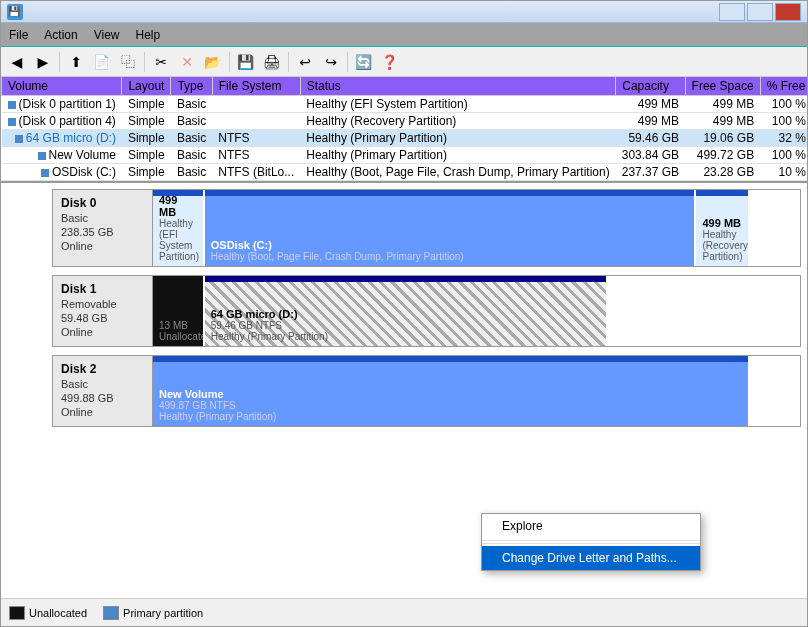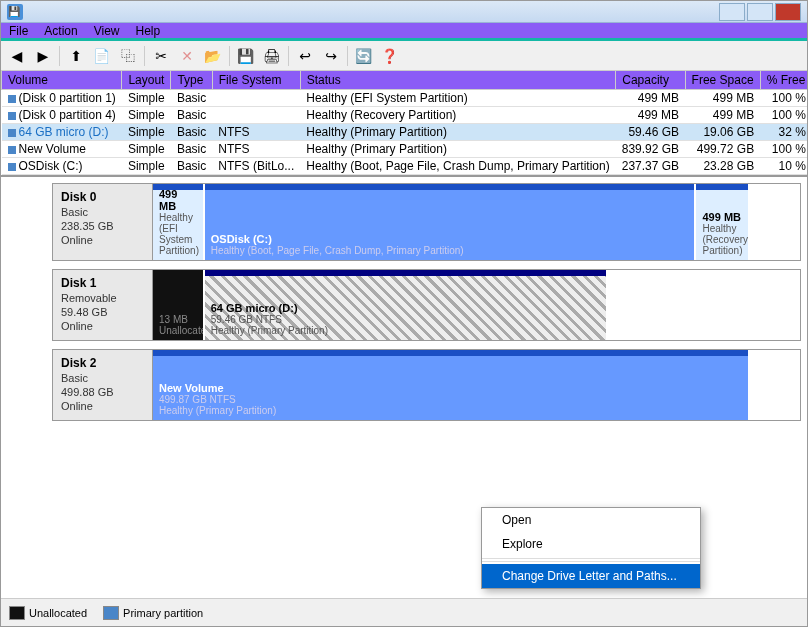--- a/index.html
+++ b/index.html
@@ -60,24 +60,24 @@
       border: 1px solid #8aacca;
       display: flex;
       align-items: center;
       justify-content: center;
       cursor: pointer;
       font-size: 11px;
     }
     .title-btn.close { background: #c0392b; color: white; }
     .menu-bar {
       display: flex;
-      background: #8b5cf6;
+      background: #a3a3a3;
       padding: 2px 0;
-      border-bottom: 3px solid #14b8a6;
-      height: 18px;
+      border-bottom: 1px solid #14b8a6;
+      height: 24px;
       align-items: center;
     }
     .menu-item {
       padding: 2px 8px;
       cursor: pointer;
       font-size: 12px;
     }
     .toolbar {
       display: flex;
       background: #f0f0f0;
@@ -126,21 +126,21 @@
       font-size: 12px;
       white-space: nowrap;
     }
     .disk-table td {
       border-bottom: 1px solid #e0e0e0;
       padding: 1px 6px;
       font-size: 12px;
       white-space: nowrap;
     }
     .disk-table tr.selected td { background: #cce4f7; }
-    .col-volume { width: 140px; }
+    .col-volume { width: 140px; text-align: right; }
     .col-layout { width: 60px; }
     .col-type { width: 50px; }
     .col-fs { width: 80px; }
     .col-capacity { width: 75px; text-align: right; }
     .col-freespace { width: 80px; text-align: right; }
     .col-pctfree { width: 55px; text-align: right; }
     .cell-right { text-align: right; }
     .disk-icon-small {
       display: inline-block;
       width: 8px;
@@ -363,21 +363,21 @@
               <td class="cell-right">59.46 GB</td>
               <td class="cell-right">19.06 GB</td>
               <td class="cell-right">32 %</td>
             </tr>
             <tr>
               <td class="col-volume"><span class="disk-icon-small"></span>New Volume</td>
               <td>Simple</td>
               <td>Basic</td>
               <td>NTFS</td>
               <td>Healthy (Primary Partition)</td>
-              <td class="cell-right">839.92 GB</td>
+              <td class="cell-right">303.84 GB</td>
               <td class="cell-right">499.72 GB</td>
               <td class="cell-right">100 %</td>
             </tr>
             <tr>
               <td class="col-volume"><span class="disk-icon-small"></span>OSDisk (C:)</td>
               <td>Simple</td>
               <td>Basic</td>
               <td>NTFS (BitLo...</td>
               <td>Healthy (Boot, Page File, Crash Dump, Primary Partition)</td>
               <td class="cell-right">237.37 GB</td>
@@ -447,21 +447,20 @@
                 <div class="partition-top-bar bar-blue"></div>
         <div class="part-name-white">New Volume</div>
         <div class="part-detail-white">499.87 GB NTFS</div>
         <div class="part-detail-white">Healthy (Primary Partition)</div>
       </div>
             </div>
           </div>
         </div>
 
       <div class="context-menu" id="context-menu">
-      <div class="ctx-item">Open</div>
           <div class="ctx-item">Explore</div>
           <div class="ctx-sep"></div>
           <div class="ctx-sep"></div>
           <div class="ctx-item highlighted">Change Drive Letter and Paths...</div>
         </div>
     </div>
 
   </div>
 
   <div class="status-bar">

